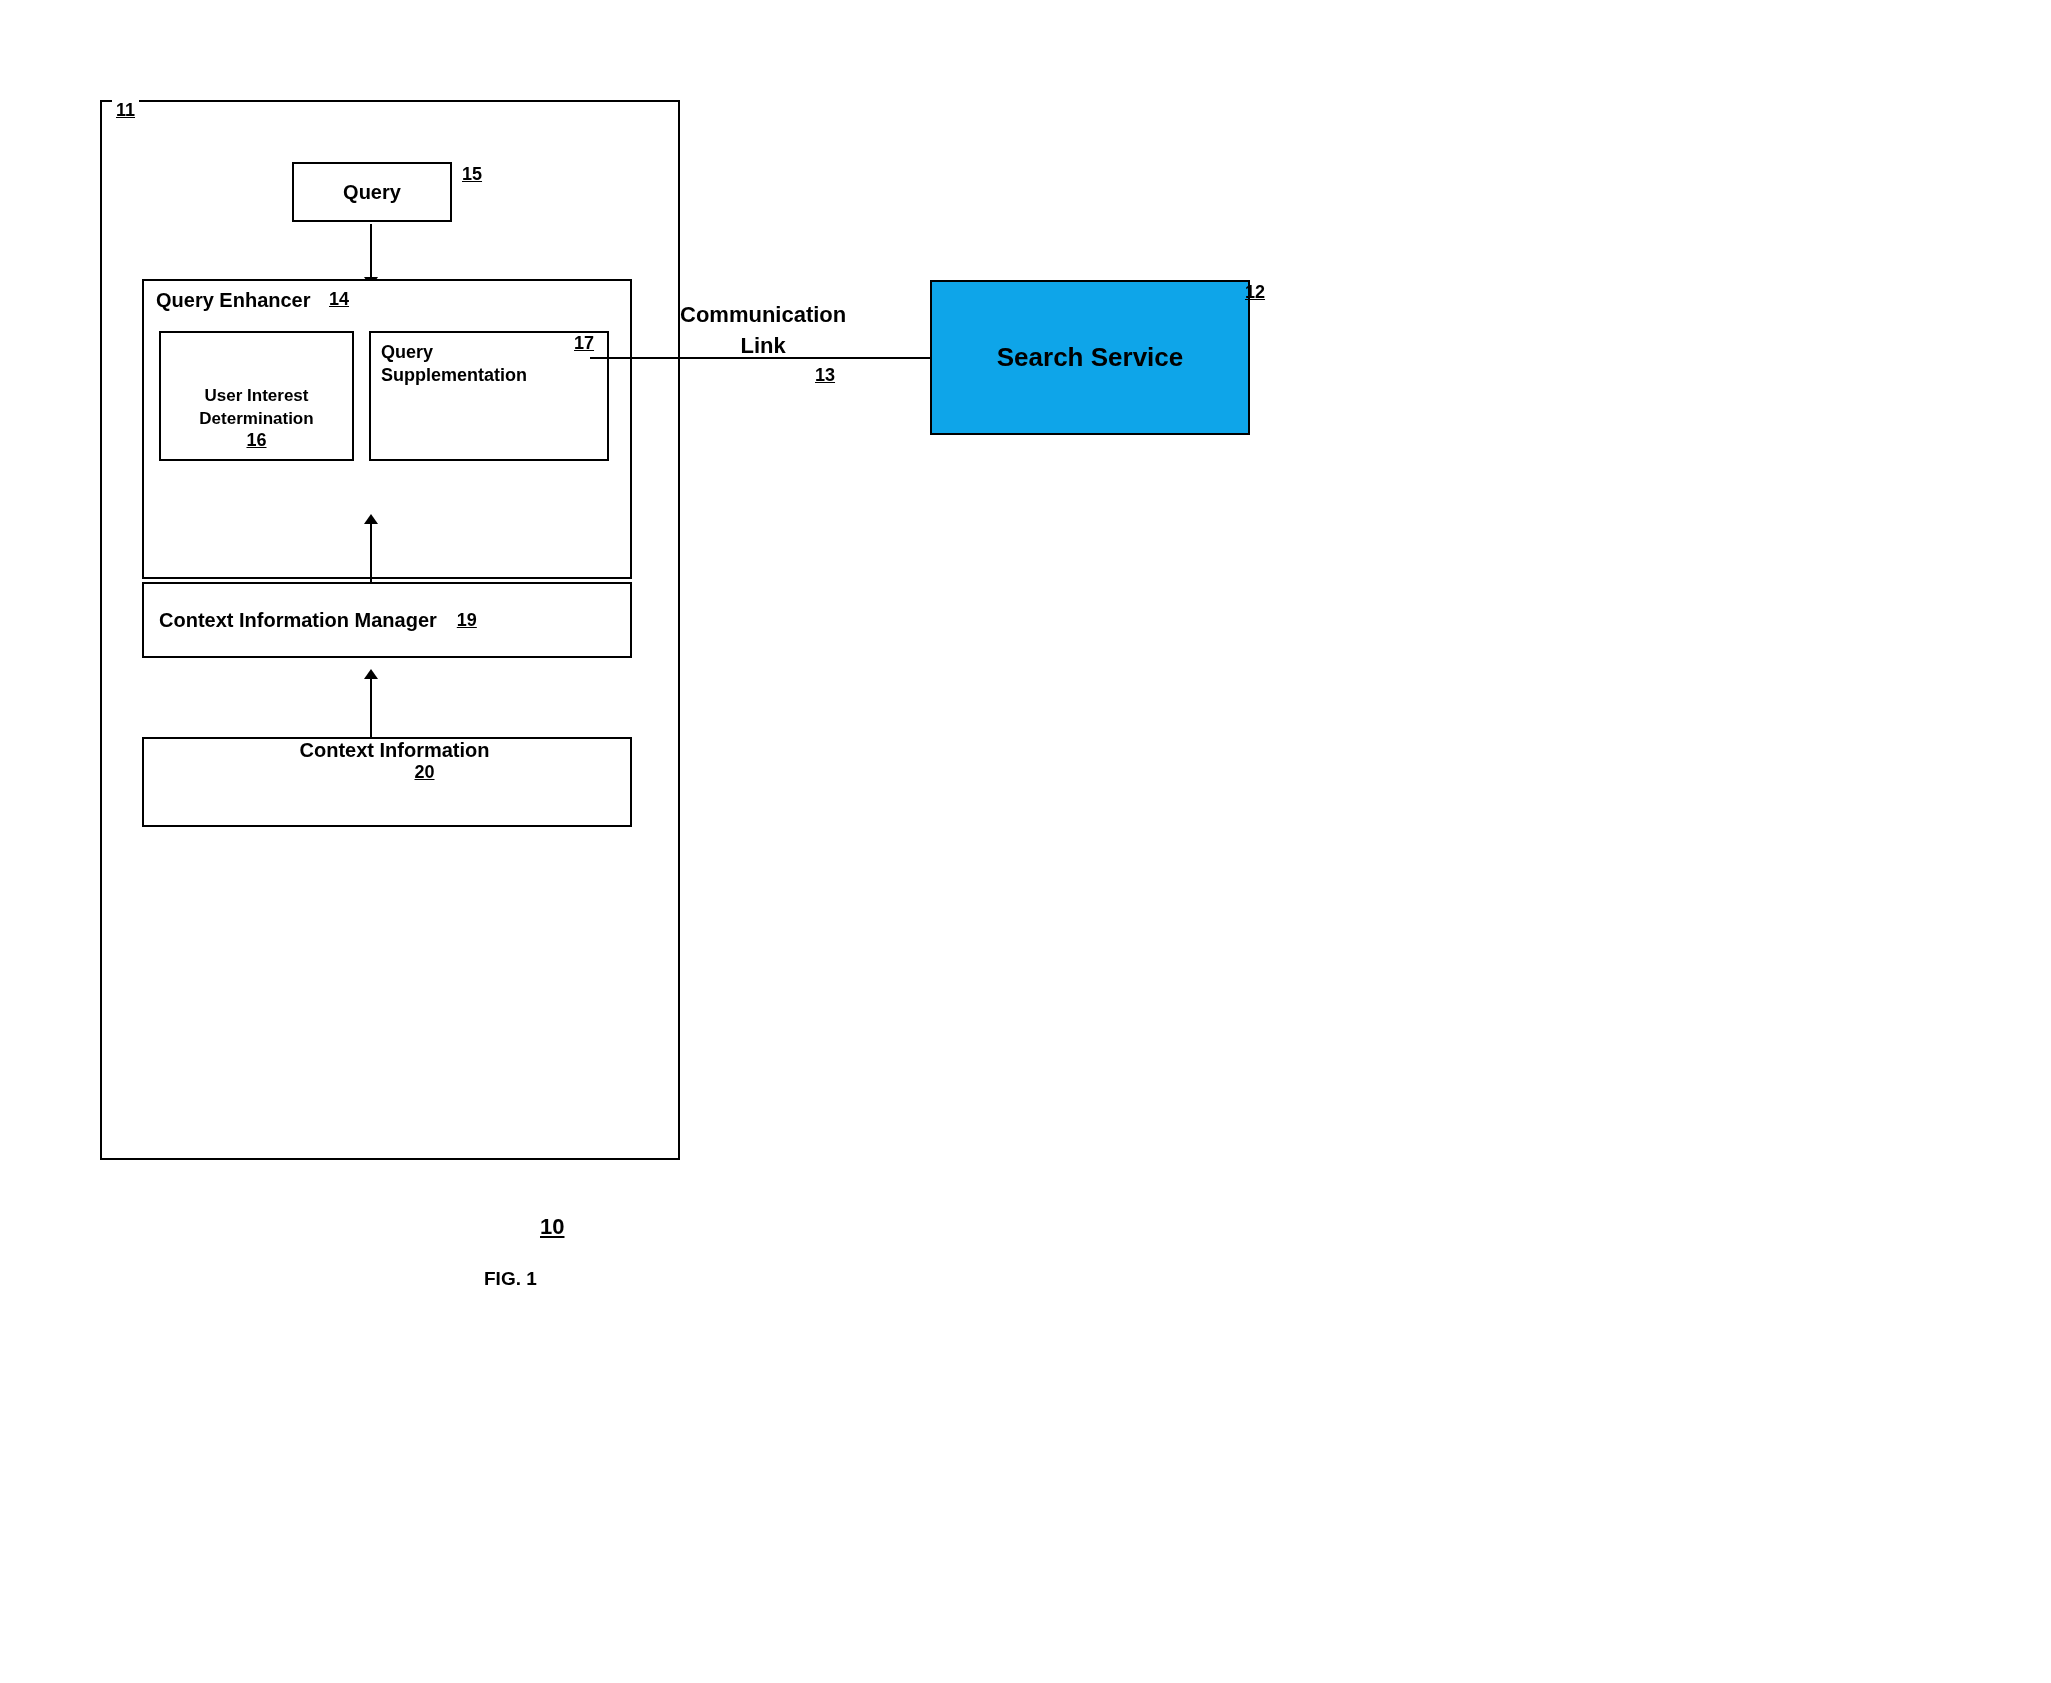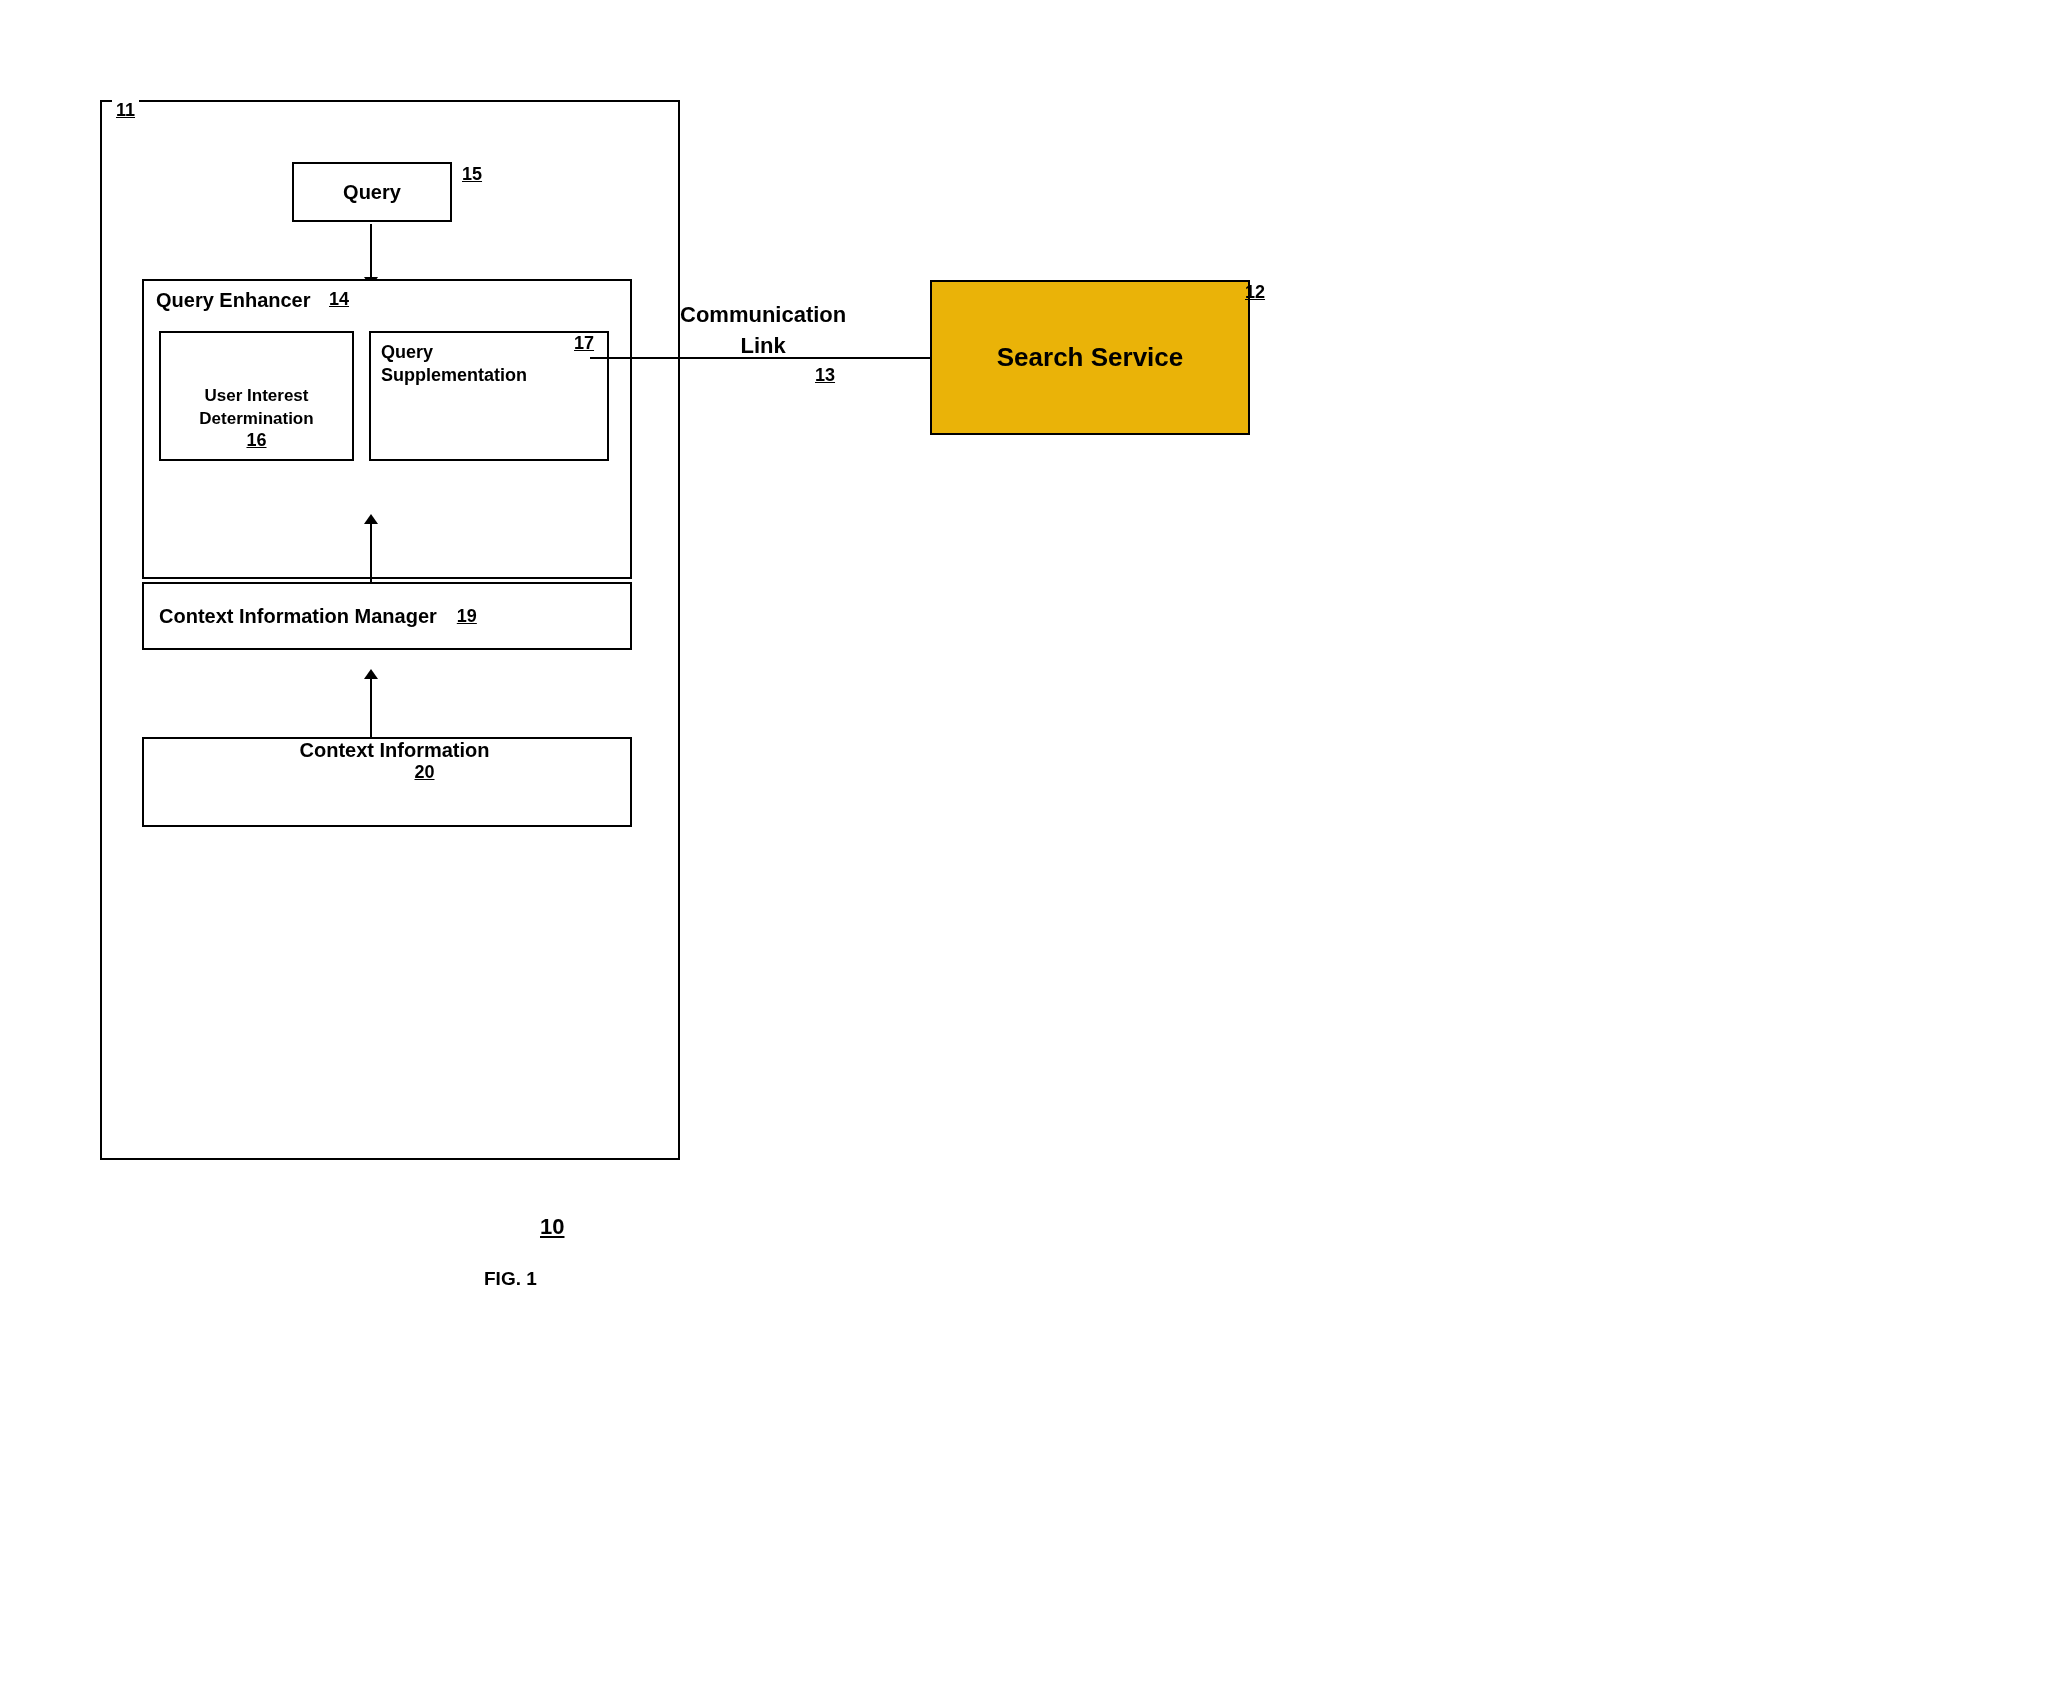--- a/index.html
+++ b/index.html
@@ -192,21 +192,21 @@
       border-right: 7px solid transparent;
       border-bottom: 10px solid #000;
     }
 
     
     .cim-box {
       position: absolute;
       top: 480px;
       left: 40px;
       width: 490px;
-      height: 68px;
+      height: 76px;
       border: 2px solid #000;
       background: #fff;
       display: flex;
       align-items: center;
       padding-left: 15px;
     }
 
     .cim-label {
       font-size: 20px;
       font-weight: bold;
@@ -288,21 +288,21 @@
     }
 
     
     .search-service-box {
       position: absolute;
       top: 220px;
       left: 870px;
       width: 320px;
       height: 155px;
       border: 2px solid #000;
-      background: #eab308;
+      background: #0ea5e9;
       display: flex;
       align-items: center;
       justify-content: center;
     }
 
     .search-service-label {
       font-size: 26px;
       font-weight: bold;
     }
 

